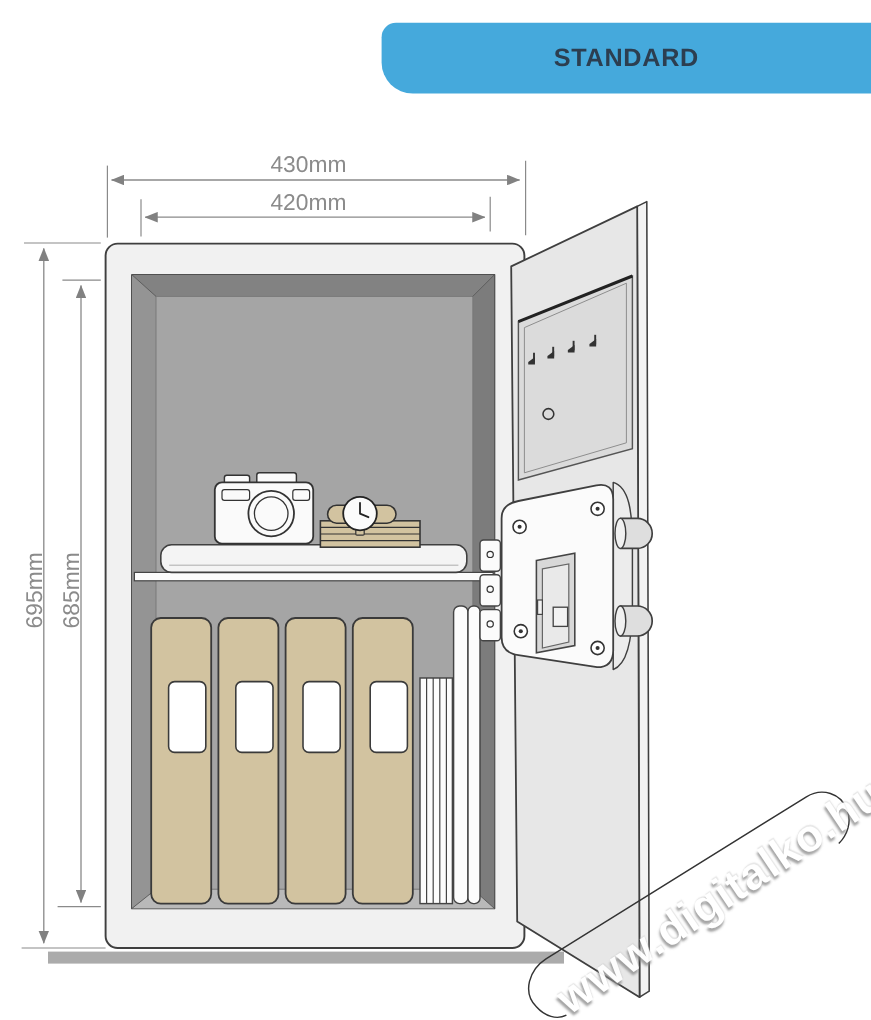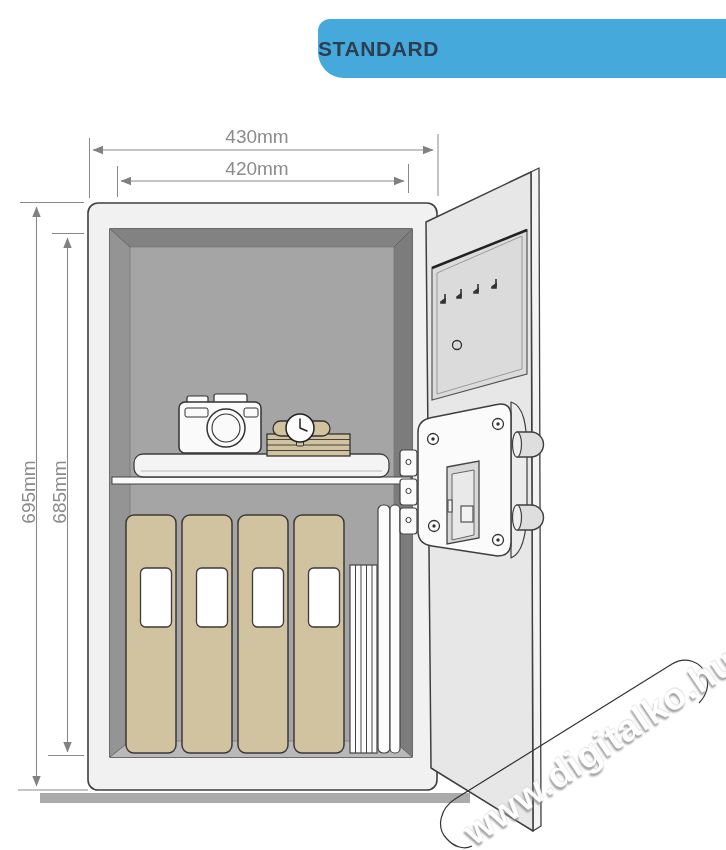--- a/index.html
+++ b/index.html
@@ -4,22 +4,22 @@
 <style>
   html,body { margin:0; padding:0; background:#fff; }
   .stage {
     position:relative; width:726px; height:850px; background:#ffffff;
     overflow:hidden; font-family:"Liberation Sans", sans-serif;
   }
   .banner {
     position:absolute; left:318px; top:19px; width:408px; height:59px;
     background:var(--accent,#45a9dc);
     border-radius:12px 0 0 26px;
-    display:flex; justify-content:center; gap:7px;
-    color:var(--banner-text,#2c3e50); font-size:21px; letter-spacing:0.6px;flex-direction:column;
+    display:flex; align-items:center; justify-content:center; gap:7px;
+    color:var(--banner-text,#2c3e50); font-size:21px; letter-spacing:0.6px;
   }
   .banner .bold { font-weight:bold; }
   svg.diagram { position:absolute; left:0; top:0; }
   text.dim {
     font-size:19px; fill:var(--dim,#8b8b8b);
     font-family:"Liberation Sans", sans-serif;
   }
   .ln   { stroke:var(--dim-line,#868686); stroke-width:1.1; fill:none; }
   .ext  { stroke:var(--dim-line,#8e8e8e); stroke-width:1;   fill:none; }
   .out  { stroke:var(--outline,#3f3f3f); stroke-linejoin:round; }

